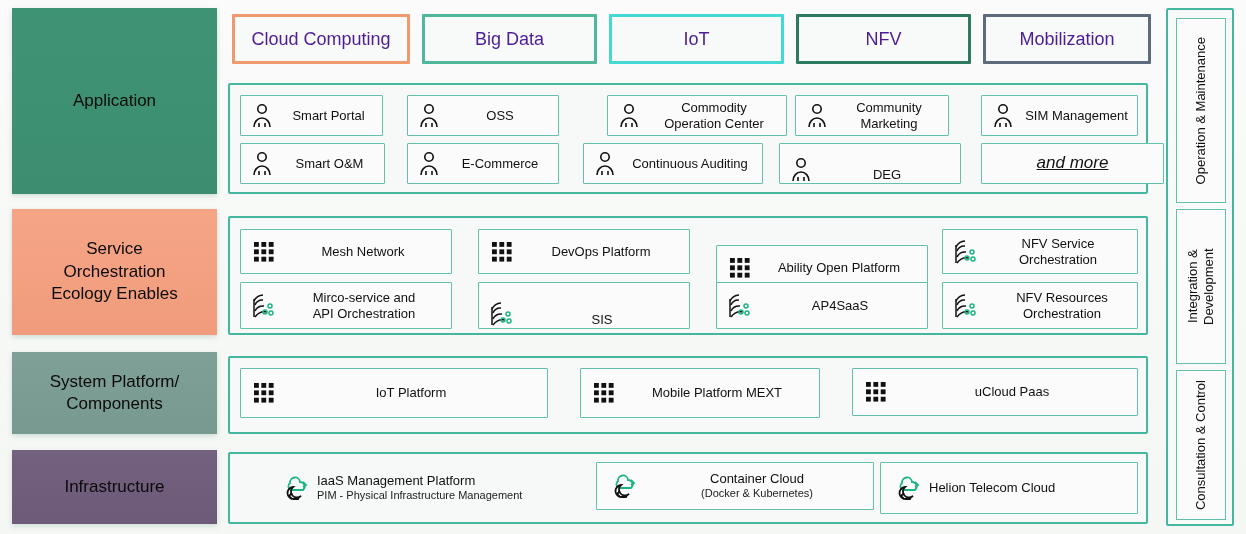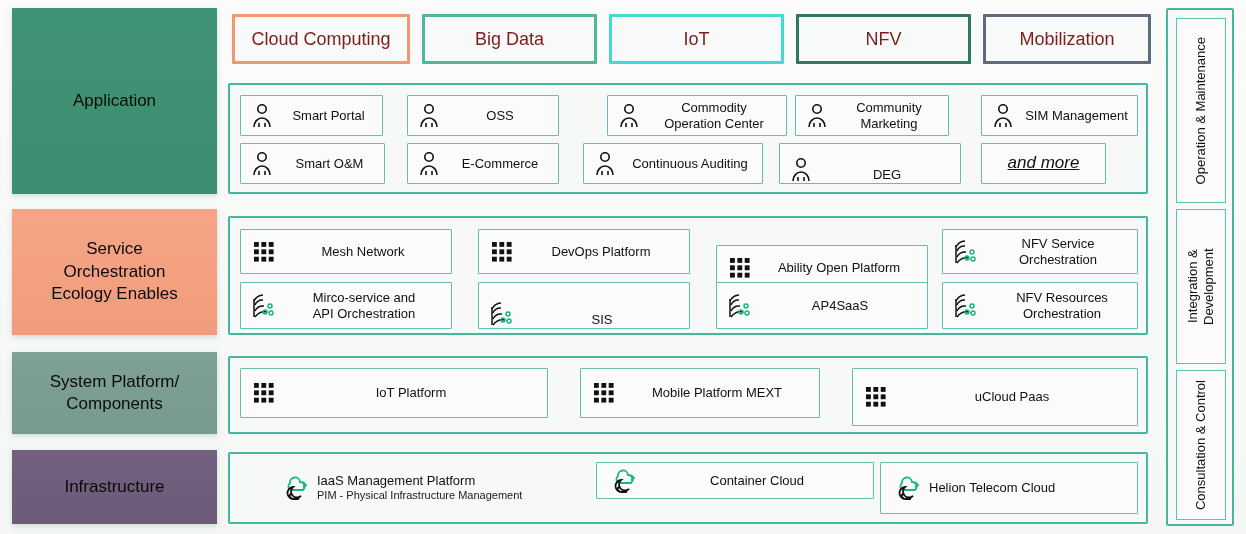--- a/index.html
+++ b/index.html
@@ -45,21 +45,21 @@
   #panel-system      { top: 356px; height: 78px;  }
   #panel-infra       { top: 452px; height: 72px;  }
 
   
   .tab {
     position: absolute;
     top: 14px; height: 50px;
     background: #f8f9f9;
     border: 3px solid #888;
     display: flex; align-items: center; justify-content: center;
-    font-size: 18px; color: #7f1d1d;
+    font-size: 18px; color: #4c1d95;
     border-radius: 1px;
   }
 
   
   .cell {
     position: absolute;
     background: #fafbfa;
     border: 1px solid #62c0ab;
     display: flex; align-items: center;
     border-radius: 1px;
@@ -252,21 +252,21 @@
       <span class="ico" style="width: 26px; margin-left: 8px; margin-right: 4px;">
         <svg width="22" height="26" viewBox="0 0 22 26">
           <circle cx="11" cy="6" r="4.2" fill="none" stroke="#111" stroke-width="1.6"></circle>
           <path d="M3 24 A8 9 0 0 1 19 24" fill="none" stroke="#111" stroke-width="1.6"></path>
           <line x1="8" y1="20" x2="8" y2="24" stroke="#111" stroke-width="1.6"></line>
           <line x1="14" y1="20" x2="14" y2="24" stroke="#111" stroke-width="1.6"></line>
         </svg>
       </span>
       <span class="txt">DEG</span>
     </div>
-    <div class="cell andmore" style="left: 981px; top: 143px; width: 125px; height: 41px;">
+    <div class="cell andmore" style="left: 981px; top: 143px; width: 183px; height: 41px;">
       <span class="txt">and more</span>
     </div>
     <div class="cell" style="left: 240px; top: 229px; width: 212px; height: 45px;">
       <span class="ico" style="width: 26px; margin-left: 10px; margin-right: 2px;">
         <svg width="20" height="20" viewBox="0 0 19 19">
           <rect x="0" y="0" width="4.6" height="4.6" fill="#111"></rect>
           <rect x="7" y="0" width="4.6" height="4.6" fill="#111"></rect>
           <rect x="14" y="0" width="4.6" height="4.6" fill="#111"></rect>
           <rect x="0" y="7" width="4.6" height="4.6" fill="#111"></rect>
           <rect x="7" y="7" width="4.6" height="4.6" fill="#111"></rect>
@@ -410,21 +410,21 @@
           <rect x="0" y="7" width="4.6" height="4.6" fill="#111"></rect>
           <rect x="7" y="7" width="4.6" height="4.6" fill="#111"></rect>
           <rect x="14" y="7" width="4.6" height="4.6" fill="#111"></rect>
           <rect x="0" y="14" width="4.6" height="4.6" fill="#111"></rect>
           <rect x="7" y="14" width="4.6" height="4.6" fill="#111"></rect>
           <rect x="14" y="14" width="4.6" height="4.6" fill="#111"></rect>
         </svg>
       </span>
       <span class="txt">Mobile Platform MEXT</span>
     </div>
-    <div class="cell" style="left: 852px; top: 368px; width: 286px; height: 58px;">
+    <div class="cell" style="left: 852px; top: 368px; width: 286px; height: 48px;">
       <span class="ico" style="width: 26px; margin-left: 10px; margin-right: 2px;">
         <svg width="20" height="20" viewBox="0 0 19 19">
           <rect x="0" y="0" width="4.6" height="4.6" fill="#111"></rect>
           <rect x="7" y="0" width="4.6" height="4.6" fill="#111"></rect>
           <rect x="14" y="0" width="4.6" height="4.6" fill="#111"></rect>
           <rect x="0" y="7" width="4.6" height="4.6" fill="#111"></rect>
           <rect x="7" y="7" width="4.6" height="4.6" fill="#111"></rect>
           <rect x="14" y="7" width="4.6" height="4.6" fill="#111"></rect>
           <rect x="0" y="14" width="4.6" height="4.6" fill="#111"></rect>
           <rect x="7" y="14" width="4.6" height="4.6" fill="#111"></rect>
@@ -437,30 +437,30 @@
       <span class="ico" style="width: 34px; margin-left: 10px; margin-right: 4px;">
         <svg width="30" height="28" viewBox="0 0 30 28">
           <path d="M9 9 A5 5 0 0 1 19 8 A4.5 4.5 0 0 1 22 16 L10 16 A4 4 0 0 1 9 9 Z" fill="none" stroke="#1bb57e" stroke-width="1.8"></path>
           <path d="M22 8 L25 11 L22 13" fill="none" stroke="#1bb57e" stroke-width="1.8"></path>
           <path d="M12 13 A5 5 0 0 0 20 22 A4.5 4.5 0 0 0 17 25 L13 25 A5 5 0 0 1 12 13 Z" fill="none" stroke="#111" stroke-width="1.8"></path>
           <path d="M11 19 L8 22 L11 25" fill="none" stroke="#111" stroke-width="1.8"></path>
         </svg>
       </span>
       <span class="txt left"><span>IaaS Management Platform</span><span class="sub">PIM - Physical Infrastructure Management</span></span>
     </div>
-    <div class="cell" style="left: 596px; top: 462px; width: 278px; height: 37px;">
+    <div class="cell" style="left: 596px; top: 462px; width: 278px; height: 48px;">
       <span class="ico" style="width: 34px; margin-left: 10px; margin-right: 4px;">
         <svg width="30" height="28" viewBox="0 0 30 28">
           <path d="M9 9 A5 5 0 0 1 19 8 A4.5 4.5 0 0 1 22 16 L10 16 A4 4 0 0 1 9 9 Z" fill="none" stroke="#1bb57e" stroke-width="1.8"></path>
           <path d="M22 8 L25 11 L22 13" fill="none" stroke="#1bb57e" stroke-width="1.8"></path>
           <path d="M12 13 A5 5 0 0 0 20 22 A4.5 4.5 0 0 0 17 25 L13 25 A5 5 0 0 1 12 13 Z" fill="none" stroke="#111" stroke-width="1.8"></path>
           <path d="M11 19 L8 22 L11 25" fill="none" stroke="#111" stroke-width="1.8"></path>
         </svg>
       </span>
-      <span class="txt"><span>Container Cloud</span></span>
+      <span class="txt"><span>Container Cloud</span><span class="sub">(Docker &amp; Kubernetes)</span></span>
     </div>
     <div class="cell" style="left: 880px; top: 462px; width: 258px; height: 52px;">
       <span class="ico" style="width: 34px; margin-left: 10px; margin-right: 4px;">
         <svg width="30" height="28" viewBox="0 0 30 28">
           <path d="M9 9 A5 5 0 0 1 19 8 A4.5 4.5 0 0 1 22 16 L10 16 A4 4 0 0 1 9 9 Z" fill="none" stroke="#1bb57e" stroke-width="1.8"></path>
           <path d="M22 8 L25 11 L22 13" fill="none" stroke="#1bb57e" stroke-width="1.8"></path>
           <path d="M12 13 A5 5 0 0 0 20 22 A4.5 4.5 0 0 0 17 25 L13 25 A5 5 0 0 1 12 13 Z" fill="none" stroke="#111" stroke-width="1.8"></path>
           <path d="M11 19 L8 22 L11 25" fill="none" stroke="#111" stroke-width="1.8"></path>
         </svg>
       </span>

